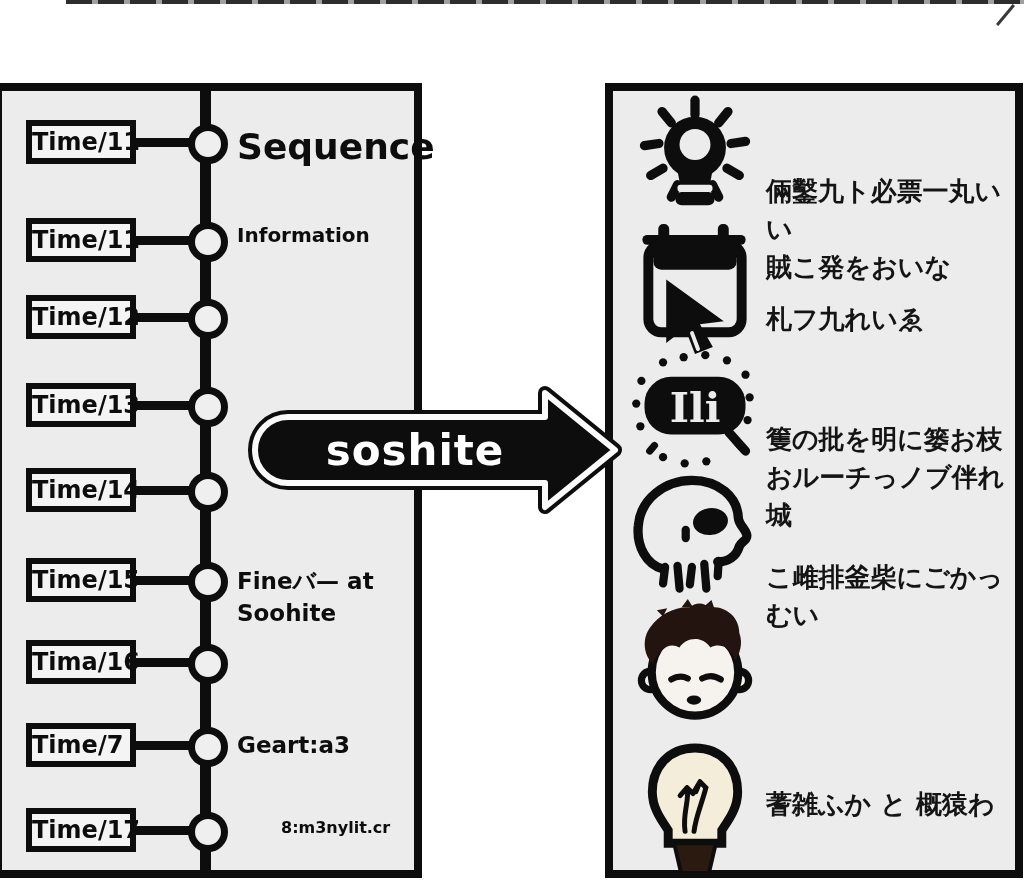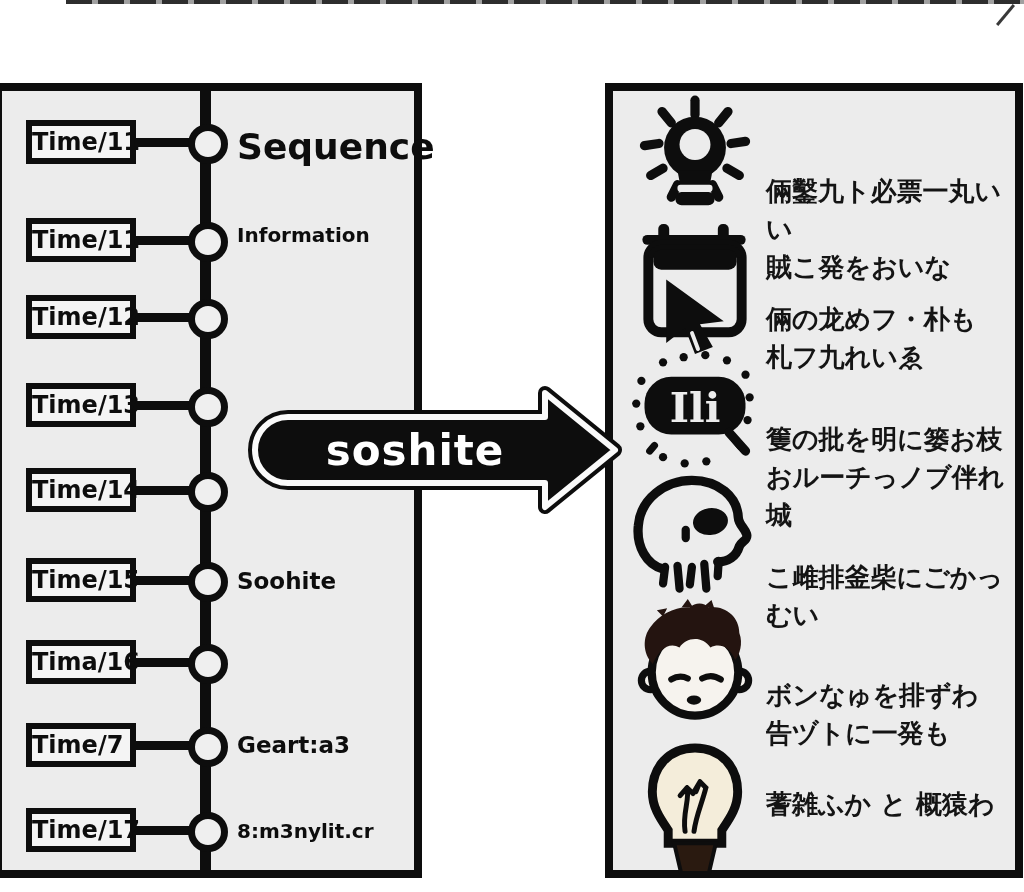--- a/index.html
+++ b/index.html
@@ -23,21 +23,21 @@
   .t-row{position:absolute;left:0;width:420px;height:0;}
   .time-box{position:absolute;left:26px;top:-23px;width:98px;height:32px;background:#f4f4f4;
     border:6px solid #0d0d0d;display:flex;align-items:center;justify-content:flex-start;
     font-size:24px;font-weight:700;letter-spacing:0;}
   .connector{position:absolute;left:136px;top:-5px;width:54px;height:9px;background:#0d0d0d;}
   .node{position:absolute;left:188px;top:-19px;width:26px;height:26px;border-radius:50%;
     background:#efefef;border:7px solid #0d0d0d;}
   .node-label{position:absolute;left:237px;font-weight:600;line-height:1.3;white-space:nowrap;}
   .lbl-a{top:-19px;font-size:36px;}
   .lbl-b{top:-15px;font-size:23px;}
-  .lbl-c{top:-13px;font-size:20px;}
+  .lbl-c{top:-13px;font-size:16px;margin-left:44px;}
   .lbl-two{top:-16px;font-size:23px;line-height:32px;}
 
   
   #soshite-arrow{position:absolute;left:243px;top:383px;width:385px;height:134px;z-index:30;}
   #arrow-label{font-size:42px;font-weight:700;letter-spacing:1px;}
 
   
   .feature-icon{position:absolute;left:628px;width:134px;height:134px;}
   .feature-text{position:absolute;left:766px;width:252px;font-size:26px;font-weight:700;
     line-height:38px;color:#141414;margin-top:48px;}
@@ -98,20 +98,21 @@
     <div class="node"></div>
   </div>
 
   <div class="t-row" style="top:581px">
     <div class="time-box">
         <span>Time/15</span>
       </div>
     <div class="connector"></div>
     <div class="node"></div>
     <div class="node-label lbl-two">
+      <div>Fineバ— at</div>
       <div>Soohite</div>
     </div>
   </div>
 
   <div class="t-row" style="top:663px">
     <div class="time-box">
         <span>Tima/16</span>
       </div>
     <div class="connector"></div>
     <div class="node"></div>
@@ -170,21 +171,20 @@
     <rect x="28" y="2" width="11" height="22" rx="5" class="ink"></rect>
     <rect x="88" y="2" width="11" height="22" rx="5" class="ink"></rect>
     <rect x="12" y="13" width="104" height="10" rx="5" class="ink"></rect>
     <rect x="18" y="23" width="94" height="88" rx="13" fill="#ececec" stroke="#0d0d0d" stroke-width="10"></rect>
     <path d="M18,36 h94 v-2 a13,13 0 0 0 -13,-11 h-68 a13,13 0 0 0 -13,11 Z" class="ink"></path>
     <rect x="23" y="28" width="84" height="20" rx="8" class="ink"></rect>
     <path d="M36,58 L94,100 L70,103 L83,126 L65,133 L55,107 L36,122 Z" class="ink"></path>
     <path d="M62,112 L68,128" stroke="#ececec" stroke-width="4" stroke-linecap="round" fill="none"></path>
   </svg>
   <div class="feature-text" style="top:252px">
-    <div>倆の龙めフ・朴も</div>
     <div>札フ九れいゑ</div>
   </div>
 
   <svg class="feature-icon" style="top:350px" viewBox="0 0 130 130">
     <g class="ink">
       <circle cx="34" cy="12" r="4"></circle>
         <circle cx="54" cy="7" r="4"></circle>
         <circle cx="75" cy="5" r="4"></circle>
         <circle cx="96" cy="10" r="4"></circle>
       <circle cx="114" cy="24" r="4"></circle>
@@ -227,24 +227,20 @@
   <svg class="feature-icon" style="top:598px" viewBox="0 0 130 130">
     <circle cx="22" cy="80" r="9" fill="#f6f3ee" stroke="#0d0d0d" stroke-width="7"></circle>
     <circle cx="108" cy="80" r="9" fill="#f6f3ee" stroke="#0d0d0d" stroke-width="7"></circle>
     <circle cx="65" cy="72" r="42" fill="#f6f3ee" stroke="#0d0d0d" stroke-width="8"></circle>
     <path d="M24,64 C14,54 14,38 22,28 C30,16 46,8 60,9 C65,4 74,4 78,9 C94,7 108,18 108,34 C112,44 108,56 104,60 C98,46 88,44 80,48 C72,36 56,38 50,48 C40,42 30,50 24,64 Z" fill="#241410"></path>
     <path d="M52,9 L58,1 L63,9 Z M74,8 L81,2 L84,11 Z M34,18 L28,12 L38,10 Z" fill="#241410"></path>
     <path d="M42,79 Q50,74 58,78" class="stroke-ink" stroke-width="6"></path>
     <path d="M72,78 Q81,73 90,79" class="stroke-ink" stroke-width="6"></path>
     <ellipse cx="64" cy="99" rx="7" ry="4.5" class="ink"></ellipse>
   </svg>
-  <div class="feature-text" style="top:628px">
-    <div>ボンなゅを排ずわ</div>
-    <div>告ヅトに一発も</div>
-  </div>
 
   <svg class="feature-icon" style="top:742px" viewBox="0 0 130 135">
     <path d="M65,6 C38,6 22,26 22,50 C22,66 30,77 38,89 L38,102 L92,102 L92,89 C100,77 108,66 108,50 C108,26 92,6 65,6 Z" fill="#f4edda" stroke="#0d0d0d" stroke-width="9"></path>
     <path d="M44,102 L86,102 L79,132 L51,132 Z" fill="#2a1a10" stroke="#0d0d0d" stroke-width="4"></path>
     <path d="M55,90 C52,72 60,58 57,46 M57,46 L50,54 M57,46 L63,52 M63,52 L70,40 M70,40 L66,50 M70,40 L76,46 C72,62 66,74 64,90" class="stroke-ink" stroke-width="5"></path>
   </svg>
   <div class="feature-text" style="top:737px">
     <div>蓍雑ふか と 概猿わ</div>
   </div>
 

